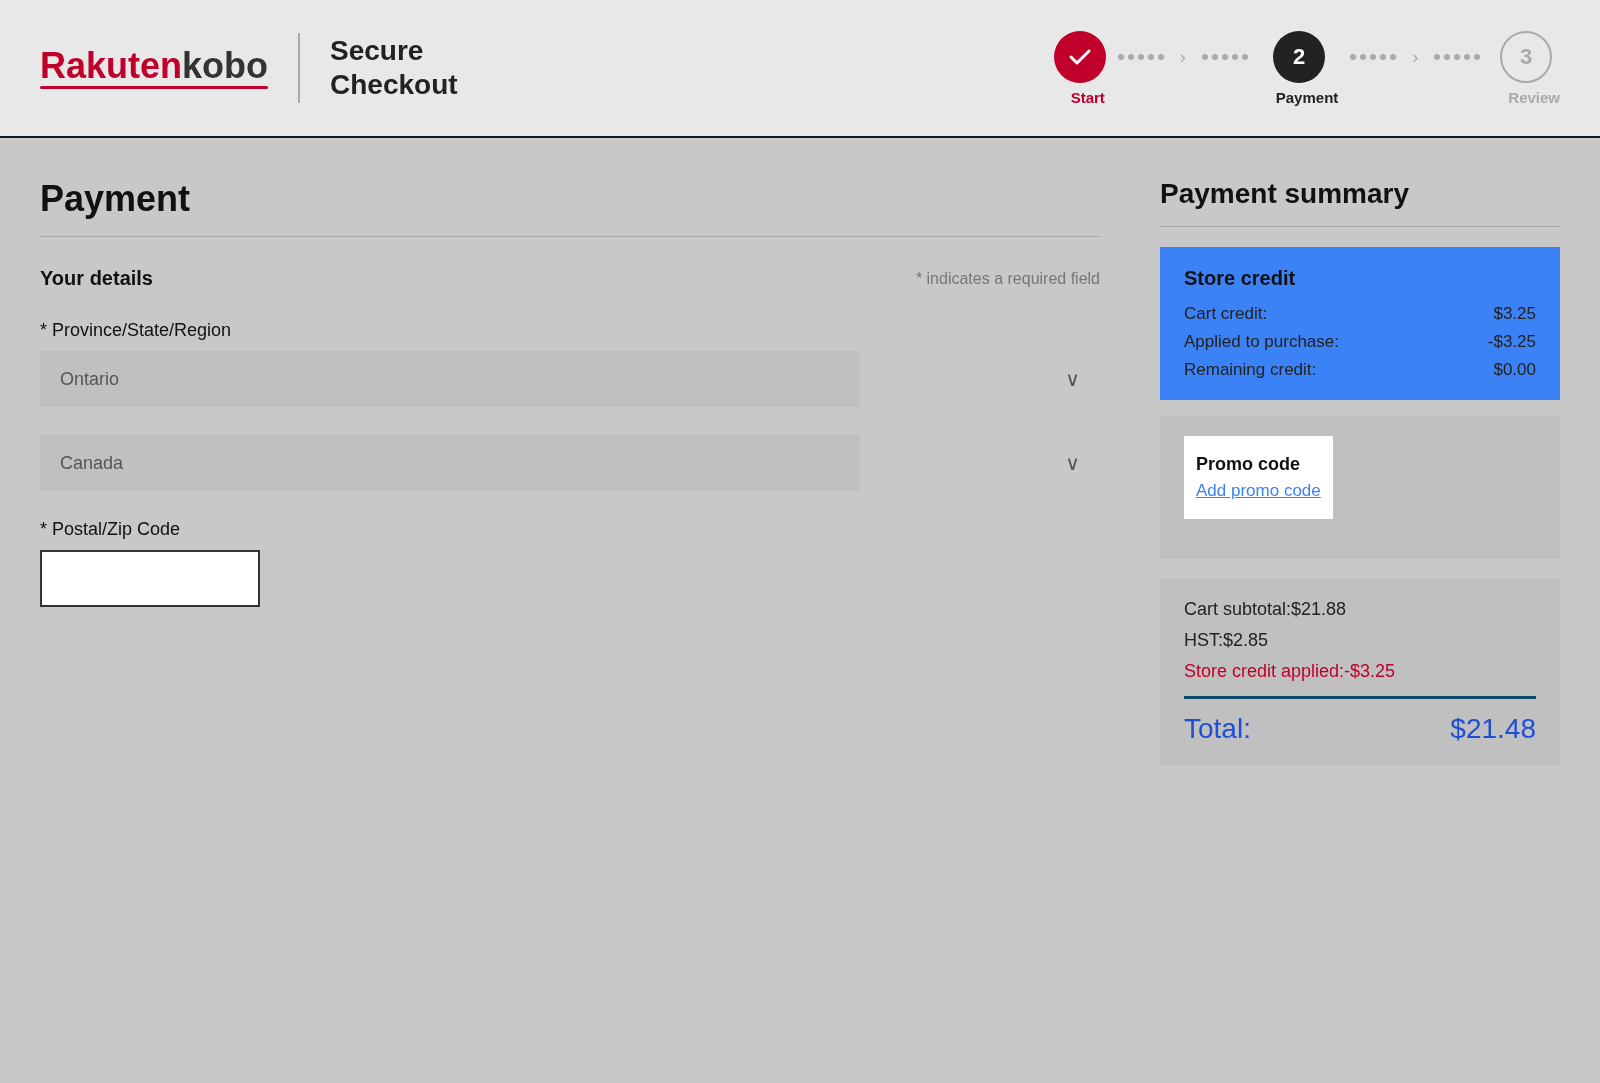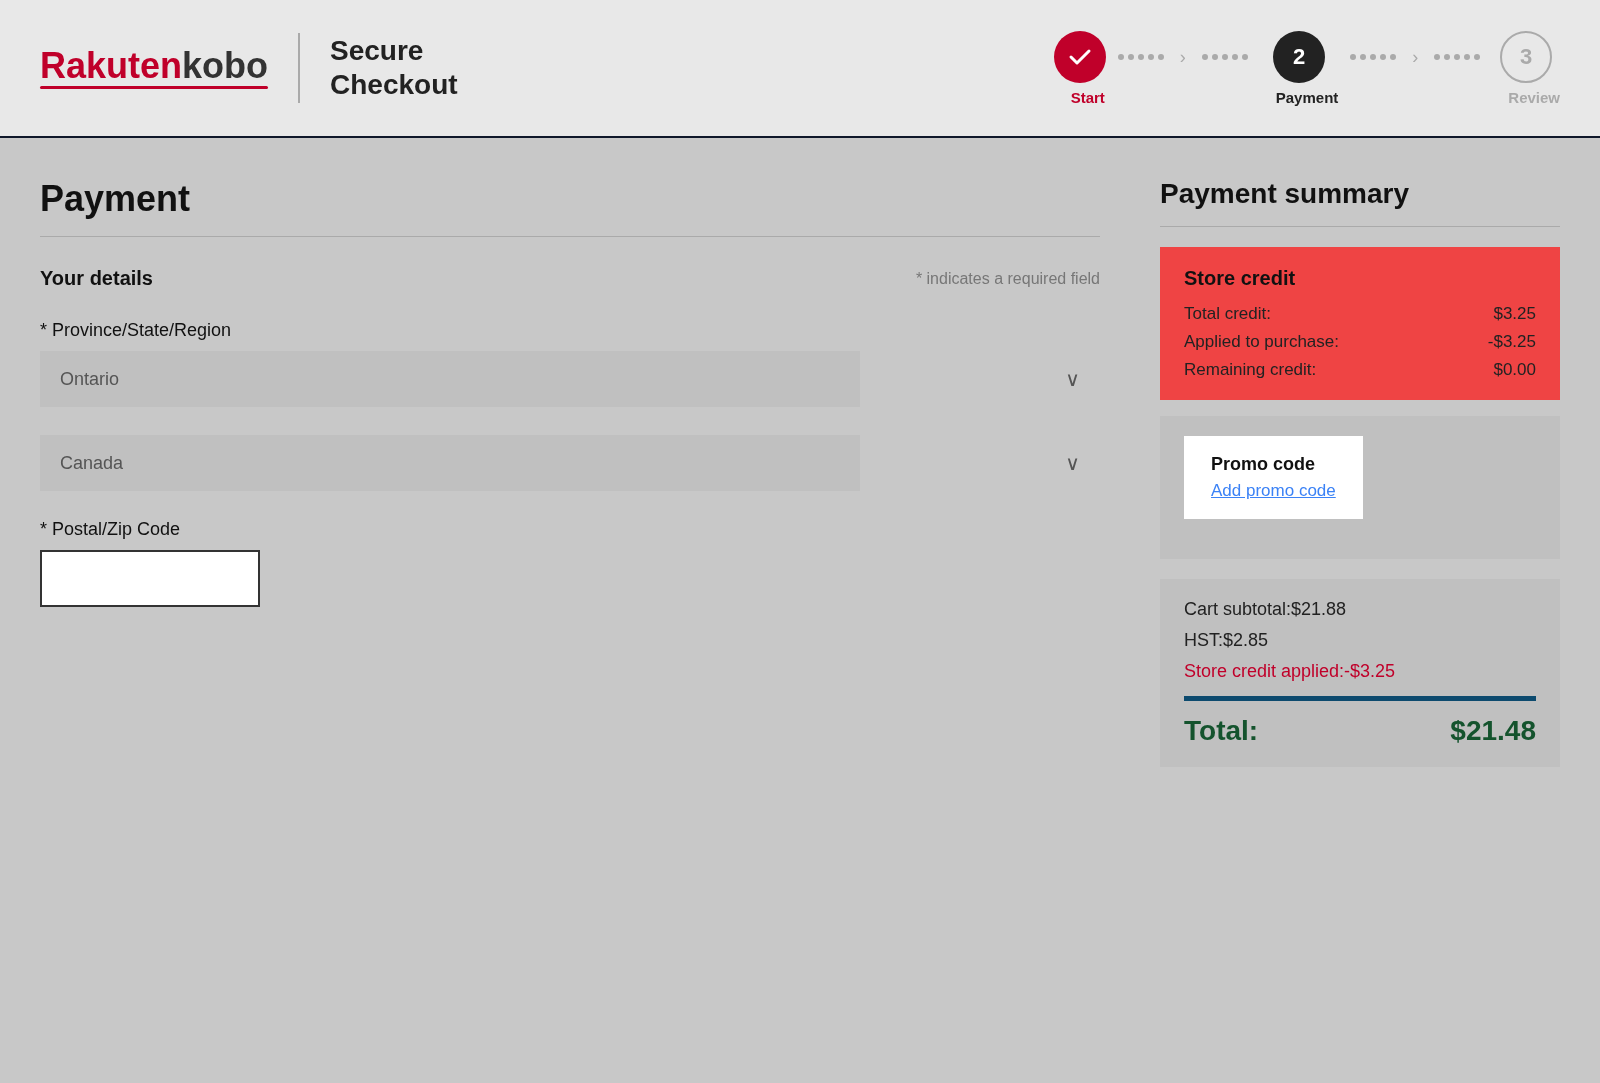--- a/index.html
+++ b/index.html
@@ -231,21 +231,21 @@
     .summary-title {
       font-size: 28px;
       font-weight: bold;
       color: #111;
       padding-bottom: 16px;
       border-bottom: 1px solid #aaa;
       margin-bottom: 20px;
     }
 
     .store-credit-box {
-      background: #ef4444;
+      background: #3b82f6;
       padding: 20px 24px;
       margin-bottom: 16px;
     }
 
     .store-credit-title {
       font-size: 20px;
       font-weight: bold;
       color: #111;
       margin-bottom: 14px;
     }
@@ -257,21 +257,21 @@
       color: #222;
       margin-bottom: 8px;
     }
 
     .summary-row:last-child {
       margin-bottom: 0;
     }
 
     .promo-box {
       background: white;
-      padding: 18px 27px;
+      padding: 18px 12px;
       display: inline-block;
       margin-bottom: 20px;
     }
 
     .promo-title {
       font-size: 18px;
       font-weight: bold;
       color: #111;
       margin-bottom: 6px;
     }
@@ -296,24 +296,24 @@
     }
 
     .summary-bottom-row.red {
       color: #c0002a;
     }
 
     .total-row {
       display: flex;
       justify-content: space-between;
       font-size: 28px;
-      font-weight: bold;
-      color: #14532d;
+      font-weight: normal;
+      color: #1d4ed8;
       margin-top: 14px;
-      border-top: 5px solid #0c4a6e;
+      border-top: 3px solid #0c4a6e;
       padding-top: 14px;
     }
 
     .checkmark-svg {
       width: 28px;
       height: 28px;
     }
   </style>
 </head>
 <body>
@@ -421,21 +421,21 @@
       <input type="text" class="text-input" value="" style="">
     </div>
   </section>
 
   <aside class="payment-summary">
     <h2 class="summary-title">Payment summary</h2>
 
     <div class="store-credit-box">
       <div class="store-credit-title">Store credit</div>
       <div class="summary-row">
-        <span>Total credit:</span>
+        <span>Cart credit:</span>
         <span>$3.25</span>
       </div>
       <div class="summary-row">
         <span>Applied to purchase:</span>
         <span>-$3.25</span>
       </div>
       <div class="summary-row">
         <span>Remaining credit:</span>
         <span>$0.00</span>
       </div>

